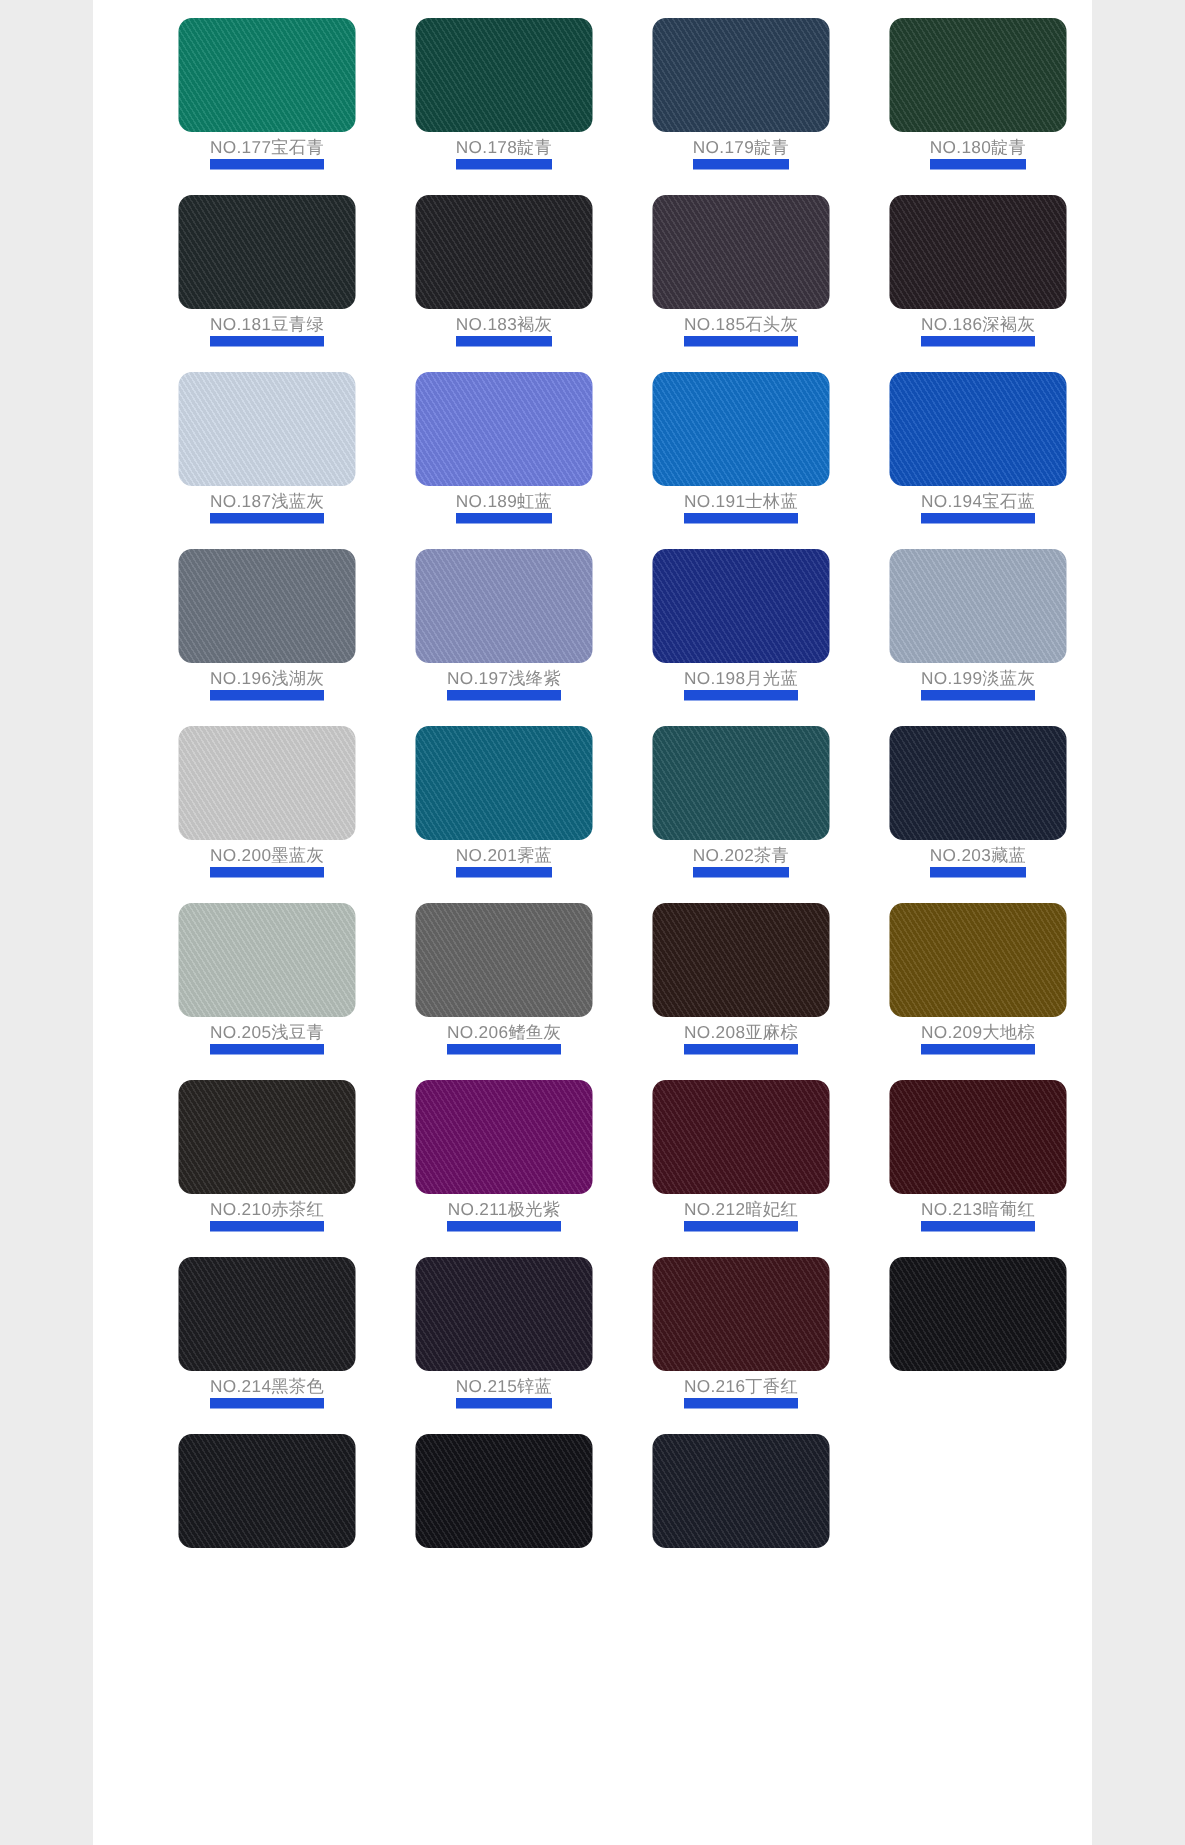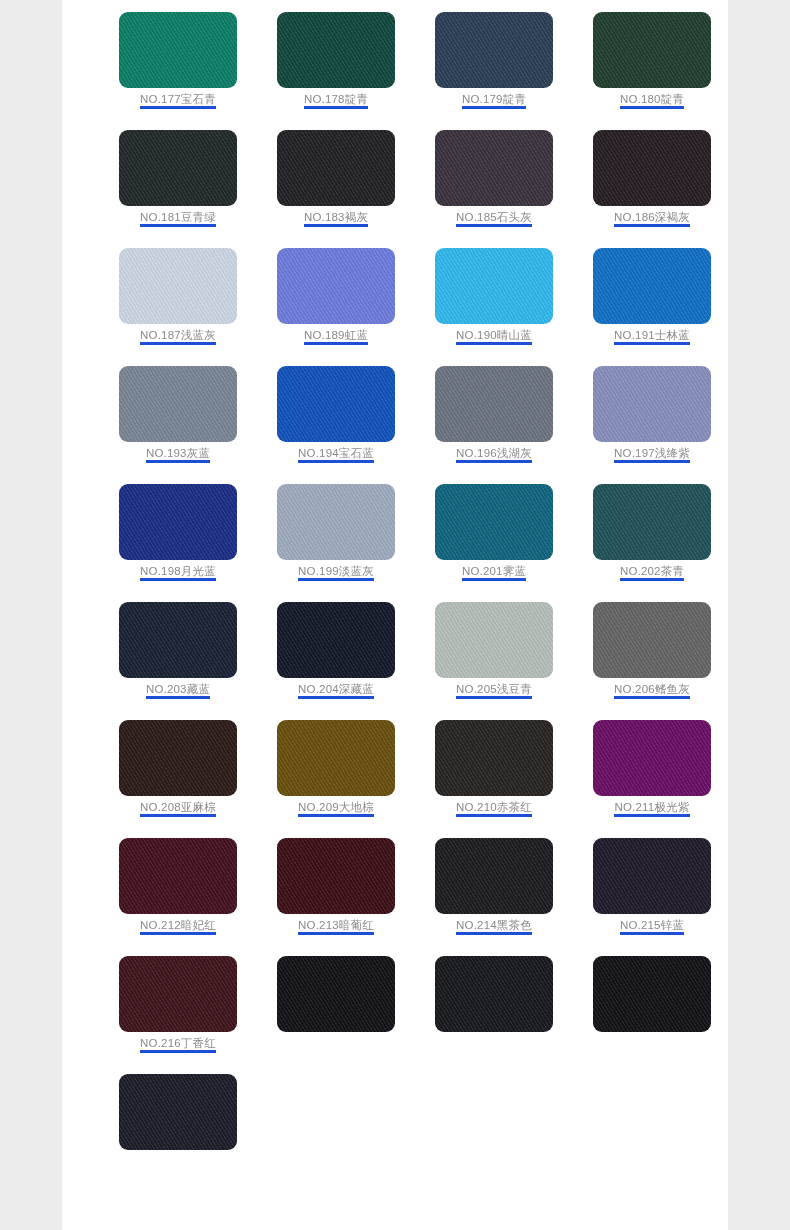--- a/index.html
+++ b/index.html
@@ -74,21 +74,21 @@
     right: 0;
     top: 92px;
     text-align: center;
     font-size: 11.5px;
     line-height: 14px;
     color: #8a8a8a;
     letter-spacing: 0.2px;
     white-space: nowrap;
   }
   .swatch-label span {
-    border-bottom: 3px solid #1d4ed8;
+    border-bottom: 7px solid #1d4ed8;
     padding-bottom: 1px;
   }
 </style>
 </head>
 <body style="background-color: rgb(236, 236, 236);">
 
 <div id="swatch-page" style="background-color: rgb(255, 255, 255);">
   <div id="swatch-grid">
       <div class="swatch-cell">
         <div class="swatch-chip" style="background-color: rgb(14, 127, 103);"></div>
@@ -124,68 +124,60 @@
       </div>
       <div class="swatch-cell">
         <div class="swatch-chip" style="background-color: rgb(205, 216, 230);"></div>
         <div class="swatch-label"><span>NO.187浅蓝灰</span></div>
       </div>
       <div class="swatch-cell">
         <div class="swatch-chip" style="background-color: rgb(111, 125, 221);"></div>
         <div class="swatch-label"><span>NO.189虹蓝</span></div>
       </div>
       <div class="swatch-cell">
-        <div class="swatch-chip" style="background-color: rgb(50, 185, 236);"></div>
-        <div class="swatch-label"><span>NO.190晴山蓝</span></div>
-      </div>
-      <div class="swatch-cell">
         <div class="swatch-chip" style="background-color: rgb(19, 112, 198);"></div>
         <div class="swatch-label"><span>NO.191士林蓝</span></div>
       </div>
       <div class="swatch-cell">
-        <div class="swatch-chip" style="background-color: rgb(123, 134, 149);"></div>
-        <div class="swatch-label"><span>NO.193灰蓝</span></div>
-      </div>
-      <div class="swatch-cell">
         <div class="swatch-chip" style="background-color: rgb(18, 83, 188);"></div>
         <div class="swatch-label"><span>NO.194宝石蓝</span></div>
       </div>
       <div class="swatch-cell">
         <div class="swatch-chip" style="background-color: rgb(108, 116, 128);"></div>
         <div class="swatch-label"><span>NO.196浅湖灰</span></div>
       </div>
       <div class="swatch-cell">
         <div class="swatch-chip" style="background-color: rgb(136, 144, 189);"></div>
         <div class="swatch-label"><span>NO.197浅绛紫</span></div>
       </div>
       <div class="swatch-cell">
         <div class="swatch-chip" style="background-color: rgb(29, 46, 134);"></div>
         <div class="swatch-label"><span>NO.198月光蓝</span></div>
       </div>
       <div class="swatch-cell">
         <div class="swatch-chip" style="background-color: rgb(159, 172, 192);"></div>
         <div class="swatch-label"><span>NO.199淡蓝灰</span></div>
       </div>
       <div class="swatch-cell">
+        <div class="swatch-chip"></div>
+        <div class="swatch-label"><span>NO.200墨蓝灰</span></div>
+      </div>
+      <div class="swatch-cell">
         <div class="swatch-chip" style="background-color: rgb(16, 102, 127);"></div>
         <div class="swatch-label"><span>NO.201霁蓝</span></div>
       </div>
       <div class="swatch-cell">
         <div class="swatch-chip" style="background-color: rgb(34, 83, 90);"></div>
         <div class="swatch-label"><span>NO.202茶青</span></div>
       </div>
       <div class="swatch-cell">
         <div class="swatch-chip" style="background-color: rgb(27, 35, 54);"></div>
         <div class="swatch-label"><span>NO.203藏蓝</span></div>
       </div>
       <div class="swatch-cell">
-        <div class="swatch-chip" style="background-color: rgb(21, 26, 43);"></div>
-        <div class="swatch-label"><span>NO.204深藏蓝</span></div>
-      </div>
-      <div class="swatch-cell">
         <div class="swatch-chip" style="background-color: rgb(182, 192, 186);"></div>
         <div class="swatch-label"><span>NO.205浅豆青</span></div>
       </div>
       <div class="swatch-cell">
         <div class="swatch-chip" style="background-color: rgb(102, 102, 102);"></div>
         <div class="swatch-label"><span>NO.206鳍鱼灰</span></div>
       </div>
       <div class="swatch-cell">
         <div class="swatch-chip" style="background-color: rgb(46, 29, 25);"></div>
         <div class="swatch-label"><span>NO.208亚麻棕</span></div>

